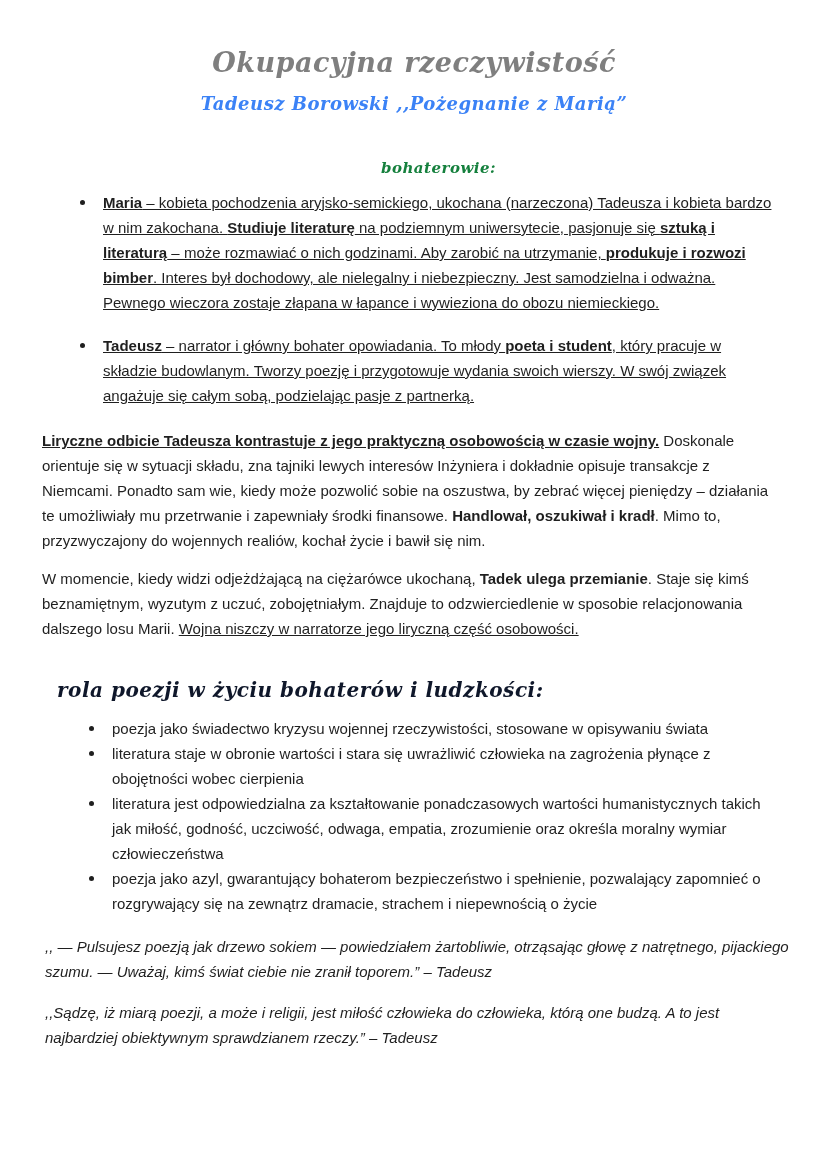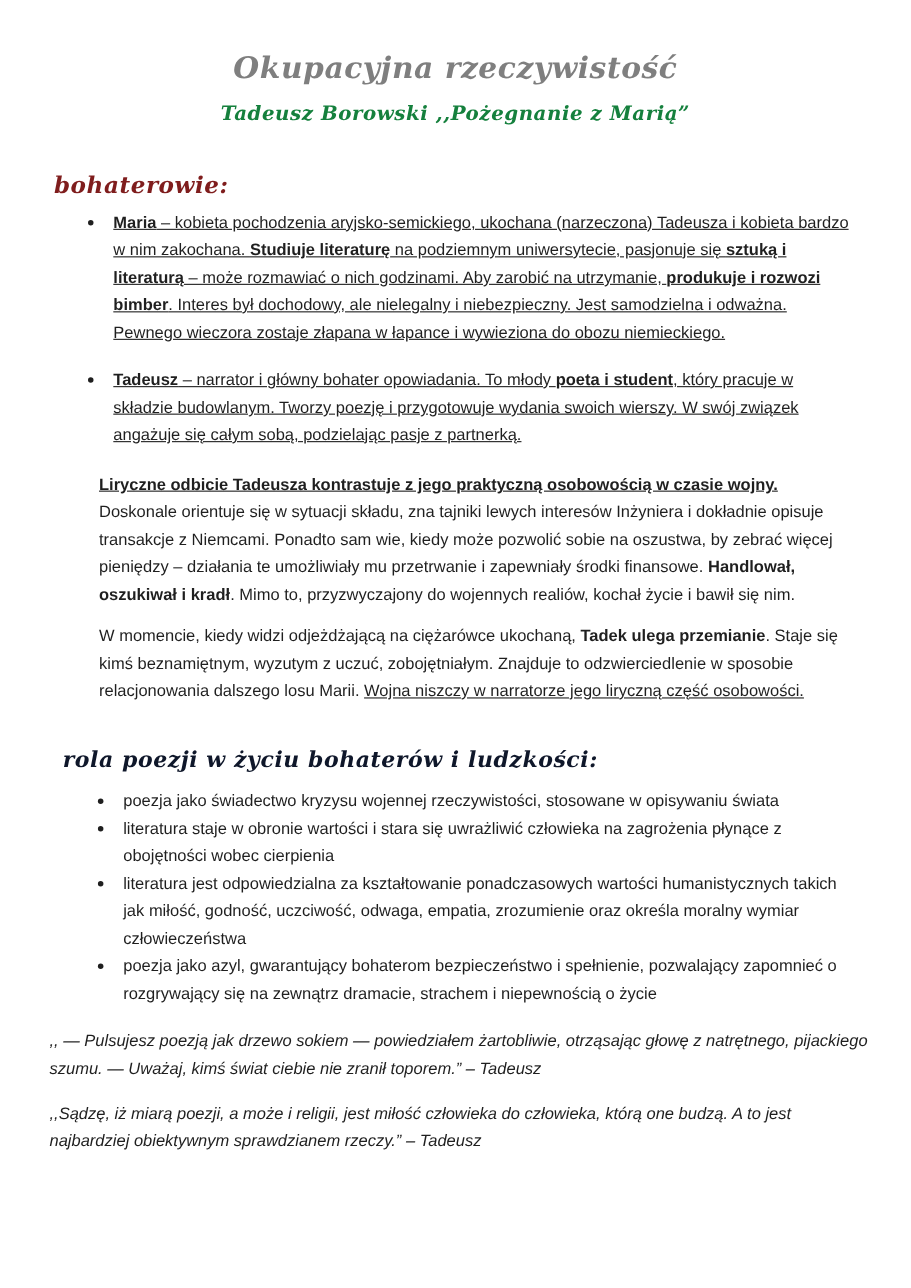--- a/index.html
+++ b/index.html
@@ -35,27 +35,28 @@
     text-align: center;
     font-size: 27px;
     line-height: 34px;
     color: #7f7f7f;
   }
   .doc-subtitle {
     margin-top: 12px;
     text-align: center;
     font-size: 18px;
     line-height: 24px;
-    color: #15803d;
+    color: #3b82f6;
   }
   .h-characters {
     margin: 38px 0 0 49px;
-    font-size: 21px;
+    font-size: 15px;
     line-height: 28px;
-    color: #7f1d1d;
+    color: #15803d;
+    text-align: center;
   }
   .h-poetry {
     margin: 35px 0 0 57px;
     font-size: 20px;
     line-height: 28px;
     color: #0f172a;
   }
   .bullet-list-1 {
     margin: 8px 56px 0 79px;
     text-decoration: underline;
@@ -78,21 +79,21 @@
     position: absolute;
     left: 1px;
     top: 10px;
     width: 5px;
     height: 5px;
     border-radius: 50%;
     background: #1f1f1f;
   }
   .bullet-text { flex: 1; }
   .indent-para {
-    margin: 20px 52px 0 90px;
+    margin: 20px 52px 0 42px;
   }
   .indent-para.tight { margin-top: 13px; }
   .b { font-weight: bold; }
   .u { text-decoration: underline; }
   .quote {
     margin: 16px 38px 0 45px;
     font-style: italic;
     color: #1f1f1f;
   }
   .quote.first { margin-top: 18px; }

